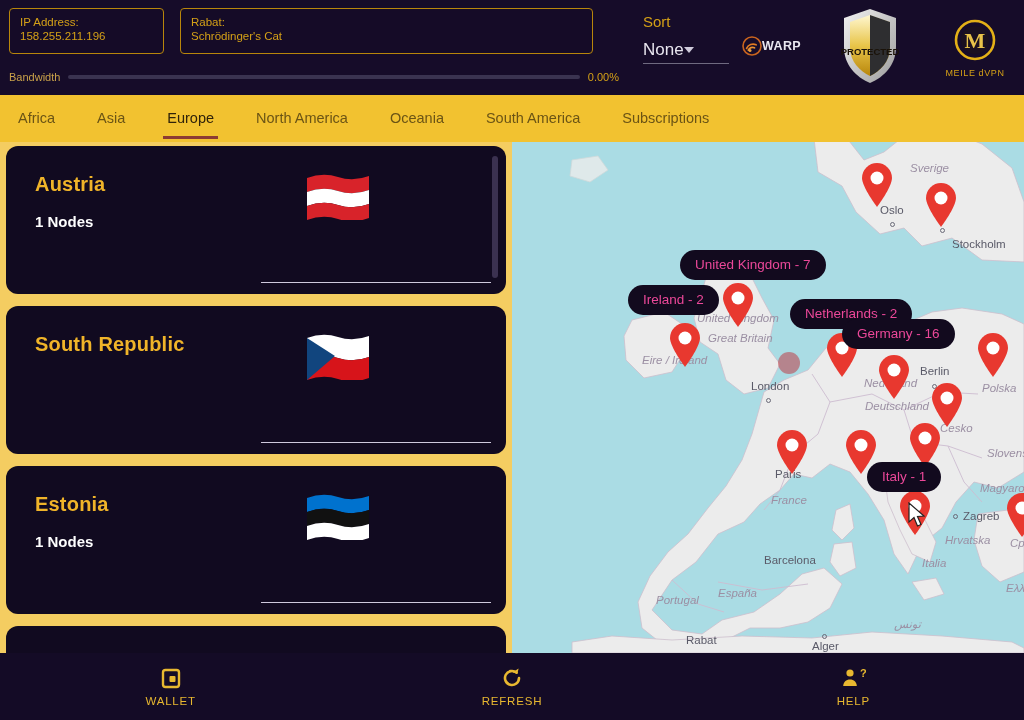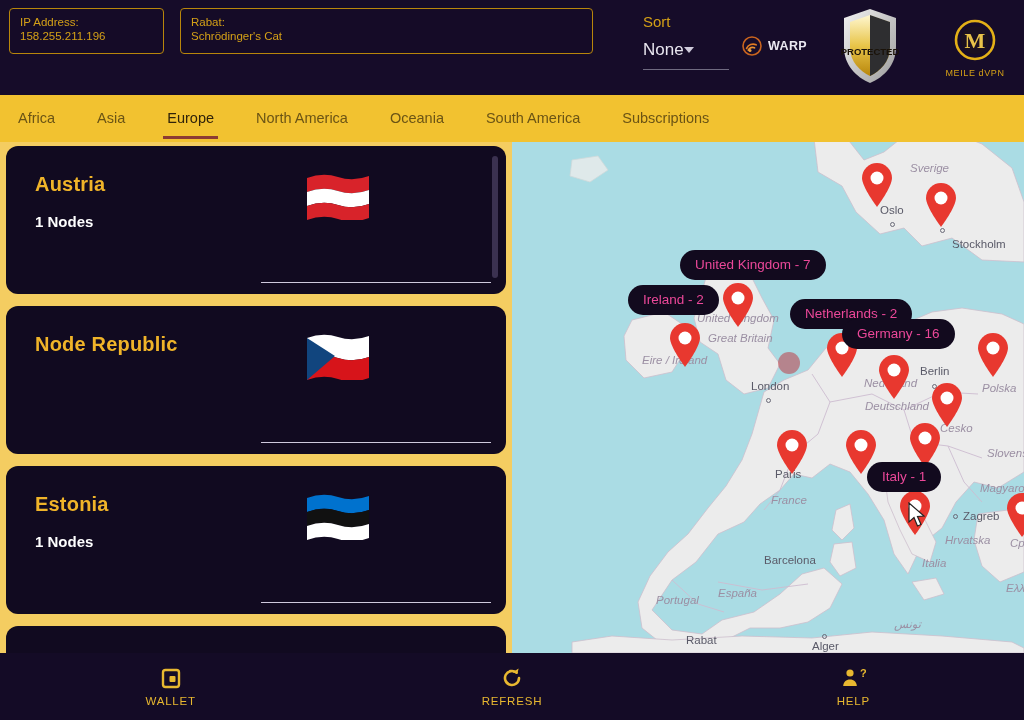--- a/index.html
+++ b/index.html
@@ -38,31 +38,31 @@
     flex: 1; height: 4px; border-radius: 2px; background: #3a3350;
     position: relative; overflow: hidden;
   }
   .bw-fill { position: absolute; left: 0; top: 0; bottom: 0; width: 0%; background: #d4a017; }
   .bw-pct { color: #d4a017; font-size: 11px; white-space: nowrap; }
 
   .sort-block { position: absolute; left: 643px; top: 12px; width: 86px; }
   .sort-label { color: #d4a017; font-size: 15px; line-height: 20px; }
   .sort-sel {
     display: flex; align-items: center; 
-    border-bottom: 1px solid #6f6a80; padding-bottom: 9px; margin-top: 8px;
+    border-bottom: 1px solid #6f6a80; padding-bottom: 3px; margin-top: 8px;
   }
   .sort-val { color: #e8e6ef; font-size: 17px; }
   .caret {
     width: 0; height: 0; border-left: 5px solid transparent;
     border-right: 5px solid transparent; border-top: 6px solid #cfcbdb;
   }
 
   .warp {
     position: absolute; left: 742px; top: 36px;
-    display: flex; align-items: center; gap: 6px;
+    display: flex; align-items: center; 
   }
   .warp-txt { color: #e9e7f0; font-size: 12.5px; font-weight: bold; letter-spacing: .4px; }
 
   .shield { position: absolute; left: 840px; top: 7px; width: 60px; height: 78px; }
   .meile { position: absolute; left: 940px; top: 18px; width: 70px; text-align: center; }
   .meile-txt {
     color: #d4a017; font-size: 9px; letter-spacing: .6px; margin-top: 2px; white-space: nowrap;
   }
 
   
@@ -154,20 +154,27 @@
     <div class="info-box ip">
       <div class="info-label">IP Address:</div>
       <div class="info-value">158.255.211.196</div>
     </div>
 
     <div class="info-box node">
       <div class="info-label">Rabat:</div>
       <div class="info-value">Schrödinger's Cat</div>
     </div>
 
+    <div class="bw-row">
+      <span class="bw-label">Bandwidth</span>
+      <span class="bw-track">
+        <span class="bw-fill" style="width: 0%;"></span>
+      </span>
+      <span class="bw-pct">0.00%</span>
+    </div>
 
     <div class="sort-block">
       <div class="sort-label">Sort</div>
       <div class="sort-sel">
         <span class="sort-val">None</span>
         <span class="caret"></span>
       </div>
     </div>
 
     <div class="warp">
@@ -226,21 +233,21 @@
       <svg class="card-flag" viewBox="0 0 66 48">
         <path d="M2 6 Q18 0 33 5 Q48 10 64 4 V18 Q48 24 33 19 Q18 14 2 20 Z" fill="#d8232a"></path>
         <path d="M2 20 Q18 14 33 19 Q48 24 64 18 V32 Q48 38 33 33 Q18 28 2 34 Z" fill="#ffffff"></path>
         <path d="M2 34 Q18 28 33 33 Q48 38 64 32 V46 Q48 52 33 47 Q18 42 2 48 Z" fill="#d8232a"></path>
       </svg>
       <div class="card-rule"></div>
       <div class="scroll-thumb"></div>
     </div>
 
     <div class="card">
-      <div class="card-name">Node Republic</div>
+      <div class="card-name">South Republic</div>
       <svg class="card-flag" viewBox="0 0 66 48">
         <path d="M2 6 Q18 0 33 5 Q48 10 64 4 V25 Q48 31 33 26 Q18 21 2 27 Z" fill="#ffffff"></path>
         <path d="M2 27 Q18 21 33 26 Q48 31 64 25 V46 Q48 52 33 47 Q18 42 2 48 Z" fill="#d7141a"></path>
         <path d="M2 6 L30 24 L2 48 Z" fill="#11457e"></path>
       </svg>
       <div class="card-rule"></div>
     </div>
 
     <div class="card">
       <div class="card-name">Estonia</div>

